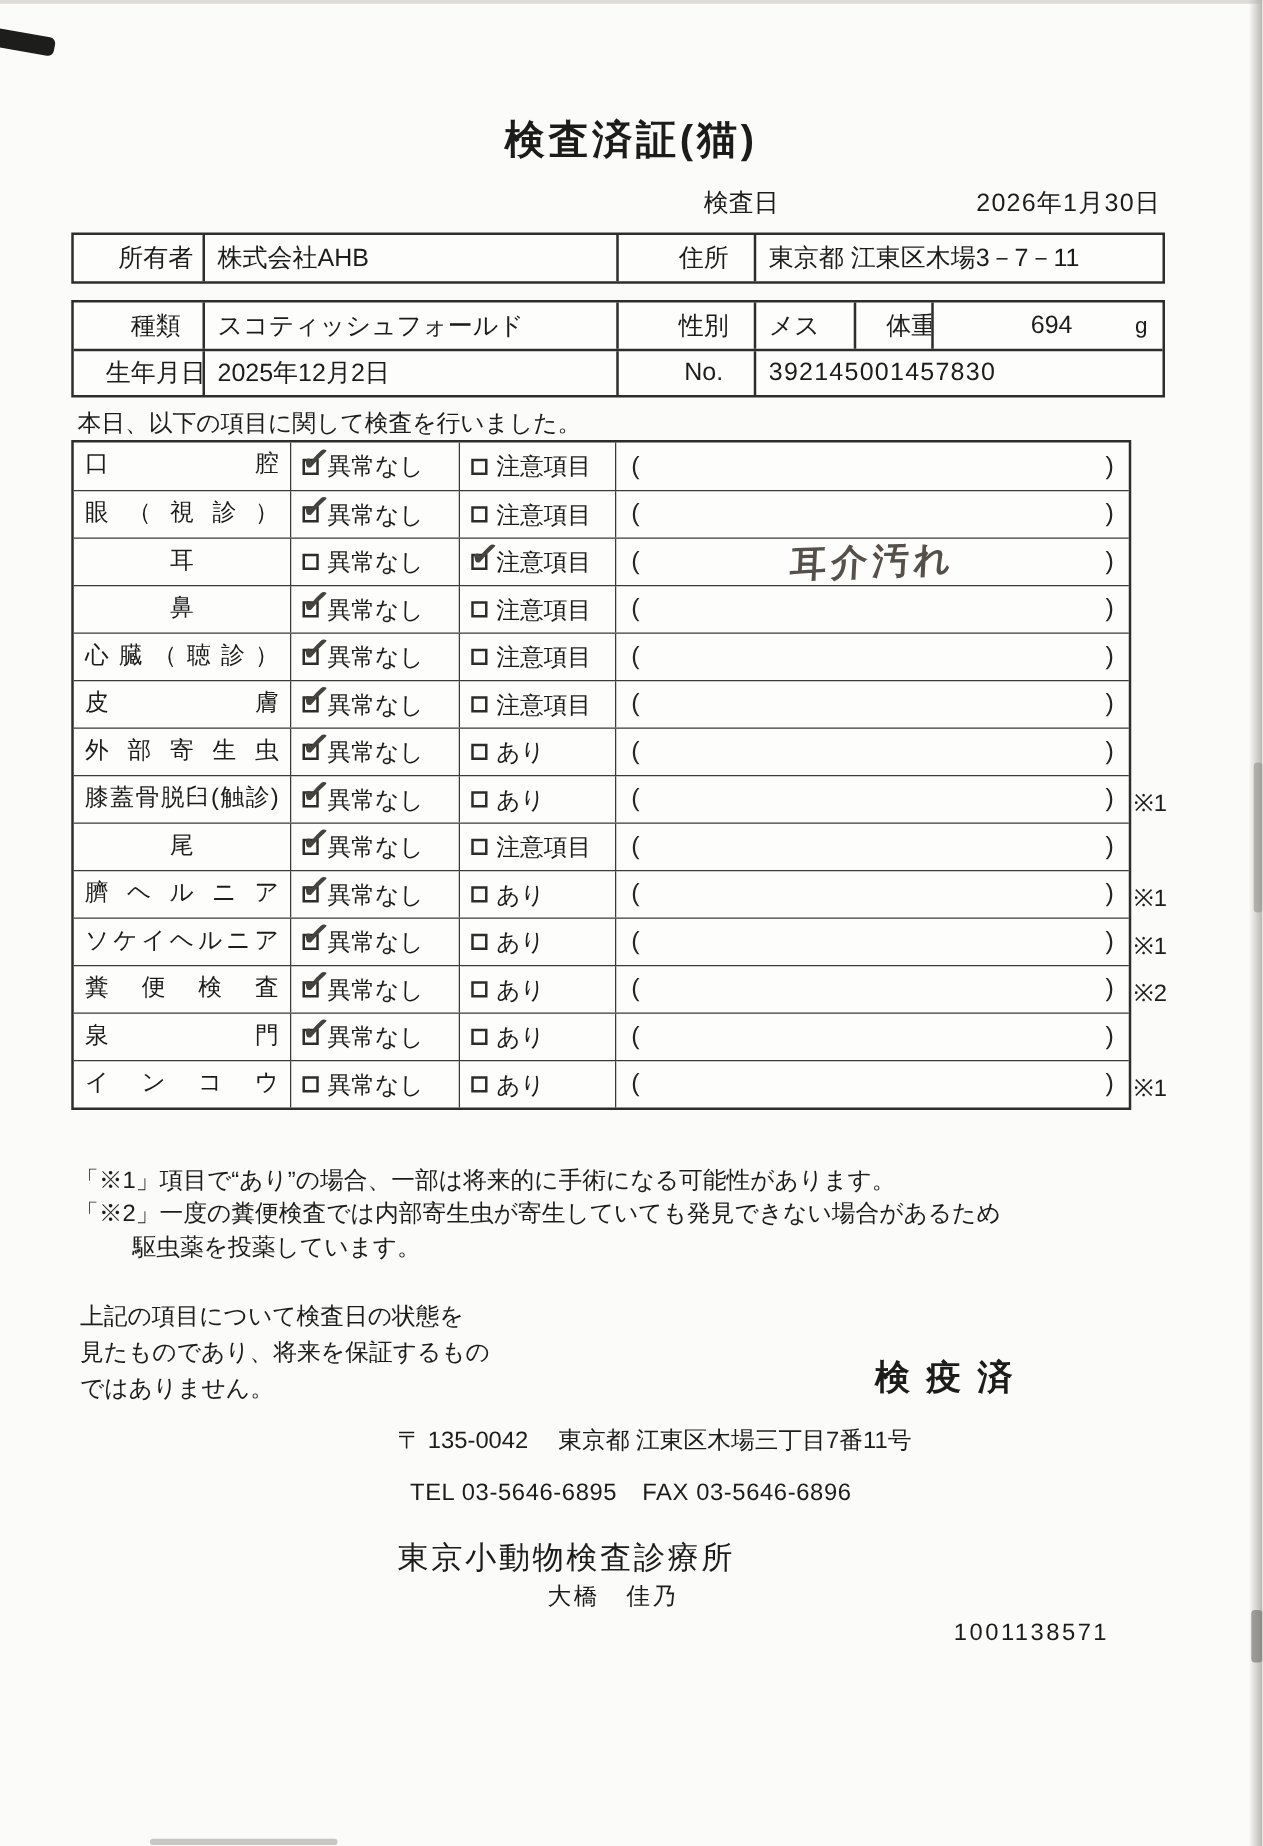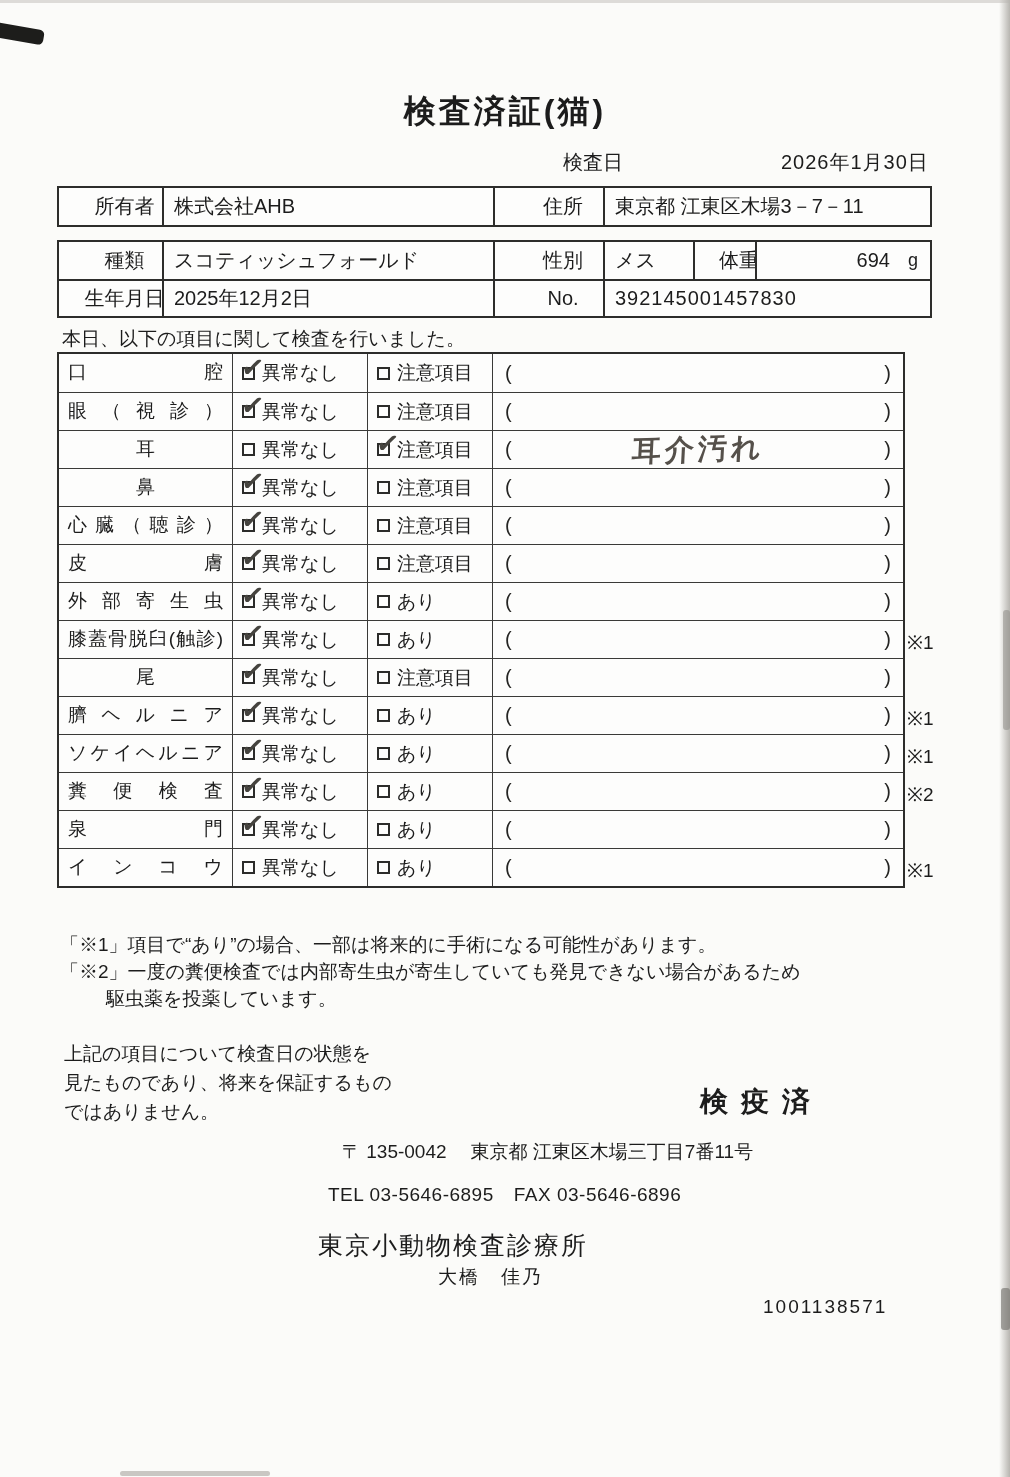--- a/index.html
+++ b/index.html
@@ -29,23 +29,23 @@
 
   .tbl { position:absolute; left:57px; width:875px; border:2px solid #2d2d2b; background:#fdfdfc; }
   .trow { display:flex; height:37px; }
   .trow + .trow { border-top:2px solid #2d2d2b; }
   .tbl .cell { display:flex; align-items:center; font-size:20px; border-left:2px solid #2d2d2b; overflow:hidden; white-space:nowrap;padding-left:28px; }
   .tbl .cell:first-child { border-left:none; }
   .tbl .hd { justify-content:center; }
   .tbl .val { padding:15px 10px; }
   .owner-tbl { top:186px; }
   .animal-tbl { top:240px; }
-  .w103{width:103px;} .w331{width:331px;} .w95{width:110px;} .w90{width:90px;} .w62{width:62px;} .rest{flex:1;}
+  .w103{width:103px;} .w331{width:331px;} .w95{width:110px;} .w90{width:80px;} .w62{width:62px;} .rest{flex:1;}
   .num { letter-spacing:1px; }
-  .weight-cell { justify-content:flex-end; padding-right:12px; }
+  .weight-cell { justify-content:flex-end; padding-right:12px;gap:32px; }
   .unit { margin-left:18px; font-size:18px; }
 
   .intro { position:absolute; left:62px; top:326px; font-size:19px; }
 
   .exam-table { position:absolute; left:57px; top:352px; width:848px; border:2px solid #2d2d2b; background:#fdfdfc; }
   .exam-row { display:flex; height:38px; position:relative; font-size:19px; }
   .exam-row + .exam-row { border-top:1.5px solid #3a3a38; }
   .exam-row .cell { border-left:1.5px solid #3a3a38; height:100%; }
   .exam-row .cell:first-child { border-left:none; }
   .exam-row .label { width:173px; padding:0 9px; line-height:36px; text-align:justify; text-align-last:justify; overflow:hidden; white-space:nowrap; }
@@ -60,21 +60,21 @@
   .paren { font-size:20px; color:#252523; }
   .hand { flex:1; text-align:center; font-family:"DejaVu Serif", serif; font-size:29px; color:#55504a; letter-spacing:4px; transform:rotate(-2deg) skewX(-5deg); font-weight:600; }
   .refmark { position:absolute; right:-48px; top:8px; width:44px; font-size:19px; color:#1c1c1c; }
 
   .footnotes { position:absolute; left:60px; top:931px; font-size:19px; line-height:27px; width:900px; }
   .footnotes .indent { padding-left:46px; }
 
   .disclaimer { position:absolute; left:64px; top:1039px; font-size:19px; line-height:29px; font-weight:500; }
   .stamp { position:absolute; left:700px; top:1083px; font-size:28px; font-weight:700; letter-spacing:13px; }
 
-  .postal-line { position:absolute; left:318px; top:1139px; font-size:19px; display:flex; gap:24px;margin-left:24px; }
+  .postal-line { position:absolute; left:318px; top:1139px; font-size:19px; display:flex; gap:24px; }
   .tel-line { position:absolute; left:328px; top:1184px; font-size:19px; display:flex; gap:20px; letter-spacing:.5px; }
   .clinic-name { position:absolute; left:318px; top:1229px; font-size:25px; letter-spacing:2px; font-weight:500; }
   .clinic-person { position:absolute; left:438px; top:1264px; font-size:19px; letter-spacing:2px; }
   .serial { position:absolute; left:763px; top:1296px; font-size:19px; letter-spacing:2px; }
 </style>
 </head>
 <body>
 
 <div class="page">
 

